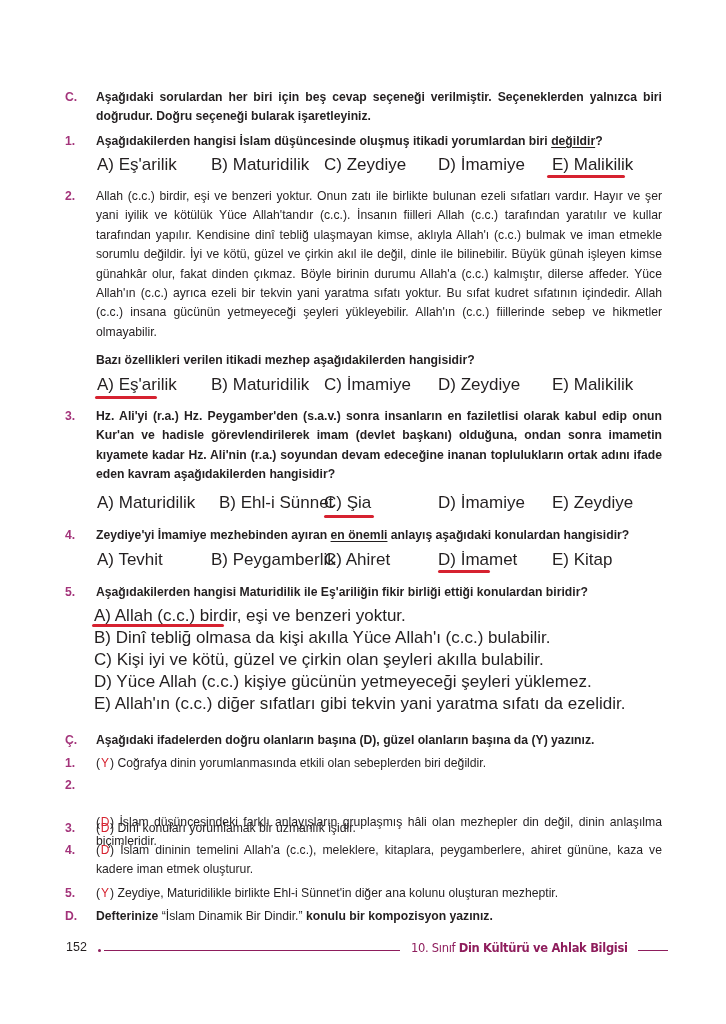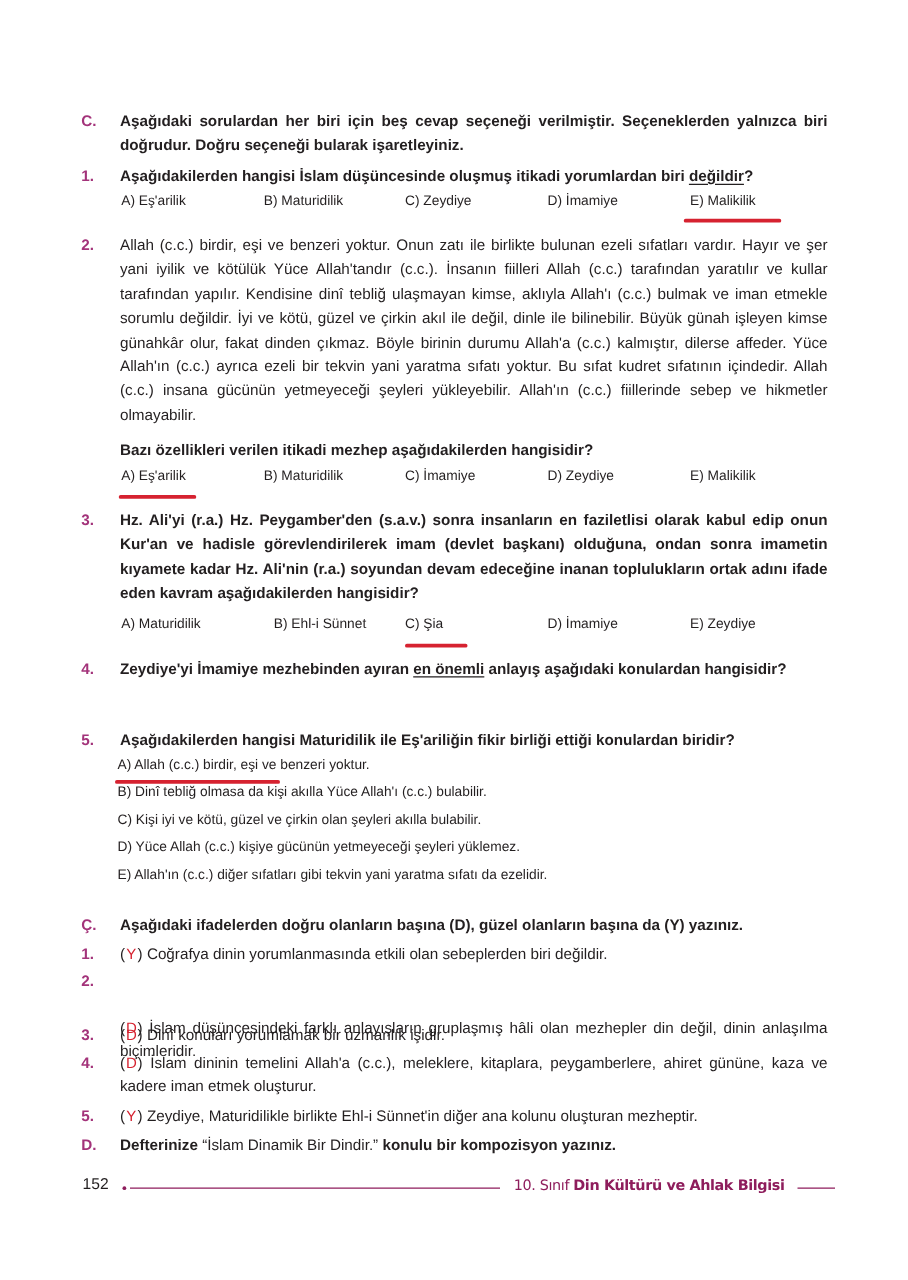--- a/index.html
+++ b/index.html
@@ -32,21 +32,21 @@
 
   
   .row { position: absolute; left: 0; width: 726px; font-size: 12.2px; line-height: 18.5px; }
   .num {
     position: absolute; left: 65px; color: #a3337a; font-weight: bold; font-size: 12.2px;
   }
   .txt { position: absolute; left: 96px; width: 566px; text-align: justify; }
   .bold { font-weight: bold; }
   .u { text-decoration: underline; text-underline-offset: 2px; }
 
-  .opts { position: absolute; left: 97px; width: 560px; height: 18px; font-size: 11px; }
+  .opts { position: absolute; left: 97px; width: 560px; height: 18px; font-size: 17px; }
   .opt { position: absolute; top: 0; white-space: nowrap; }
   .mark {
     position: absolute; height: 3px; background: #d62230; border-radius: 2px;
   }
   .ans {
     color: #d62230; font-size: 12px; display: inline-block; min-width: 10px; text-align: center;
   }
 
   .footer { position: absolute; left: 66px; top: 940px; width: 594px; height: 20px; }
   .page-num { position: absolute; left: 0; top: 0; font-size: 12.5px; color: #231f20; }
@@ -106,20 +106,28 @@
     <span class="opt" style="left:227px;">C) Şia</span>
     <span class="opt" style="left:341px;">D) İmamiye</span>
     <span class="opt" style="left:455px;">E) Zeydiye</span>
     <div class="mark" style="left:227px; top:22px; width:50px;"></div>
   </div>
 
   <div class="row" style="top:526px;">
     <span class="num">4.</span>
     <span class="txt bold"><span>Zeydiye'yi İmamiye mezhebinden ayıran </span><span class="u">en önemli</span><span> anlayış aşağıdaki konulardan hangisidir?</span></span>
   </div>
+  <div class="opts" style="top:550px;">
+    <span class="opt" style="left:0;">A) Tevhit</span>
+    <span class="opt" style="left:114px;">B) Peygamberlik</span>
+    <span class="opt" style="left:227px;">C) Ahiret</span>
+    <span class="opt" style="left:341px;">D) İmamet</span>
+    <span class="opt" style="left:455px;">E) Kitap</span>
+    <div class="mark" style="left:341px; top:20px; width:52px;"></div>
+  </div>
 
   <div class="row" style="top:583px;">
     <span class="num">5.</span>
     <span class="txt bold">Aşağıdakilerden hangisi Maturidilik ile Eş'ariliğin fikir birliği ettiği konulardan biridir?</span>
   </div>
   <div class="opts" style="top:606px; height:110px;">
     <span class="opt" style="left:-3px; top:0;">A)  Allah (c.c.) birdir, eşi ve benzeri yoktur.</span>
     <div class="mark" style="left:-5px; top:18px; width:132px;"></div>
     <span class="opt" style="left:-3px; top:22px;">B)  Dinî tebliğ olmasa da kişi akılla Yüce Allah'ı (c.c.) bulabilir.</span>
     <span class="opt" style="left:-3px; top:66px;">D)  Yüce Allah (c.c.) kişiye gücünün yetmeyeceği şeyleri yüklemez.</span>

